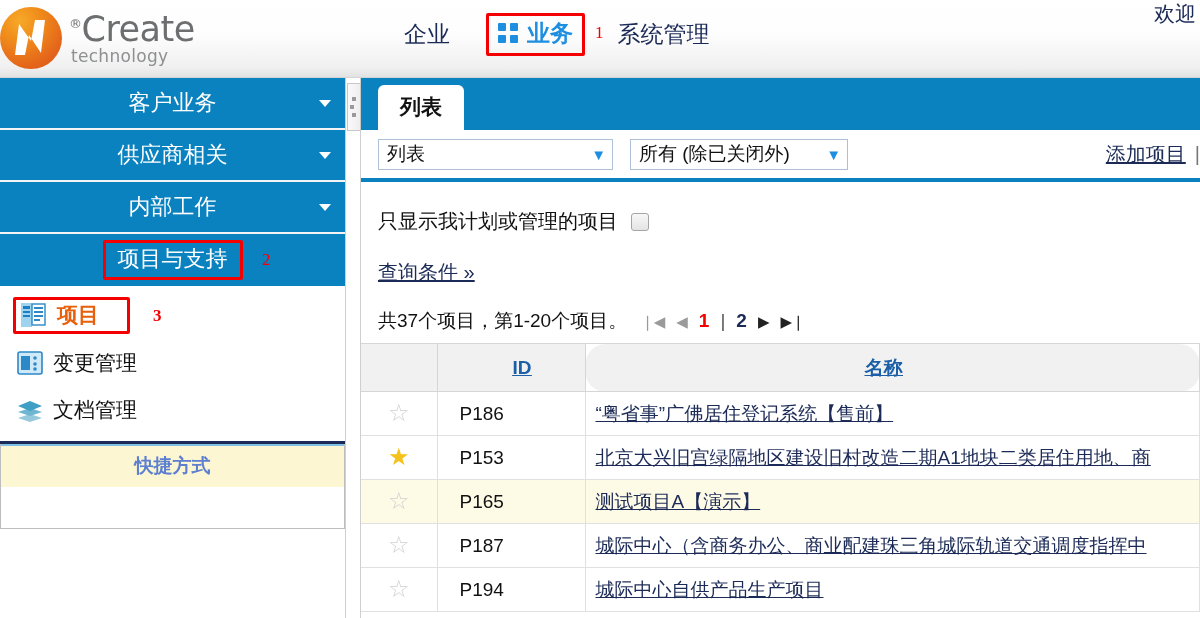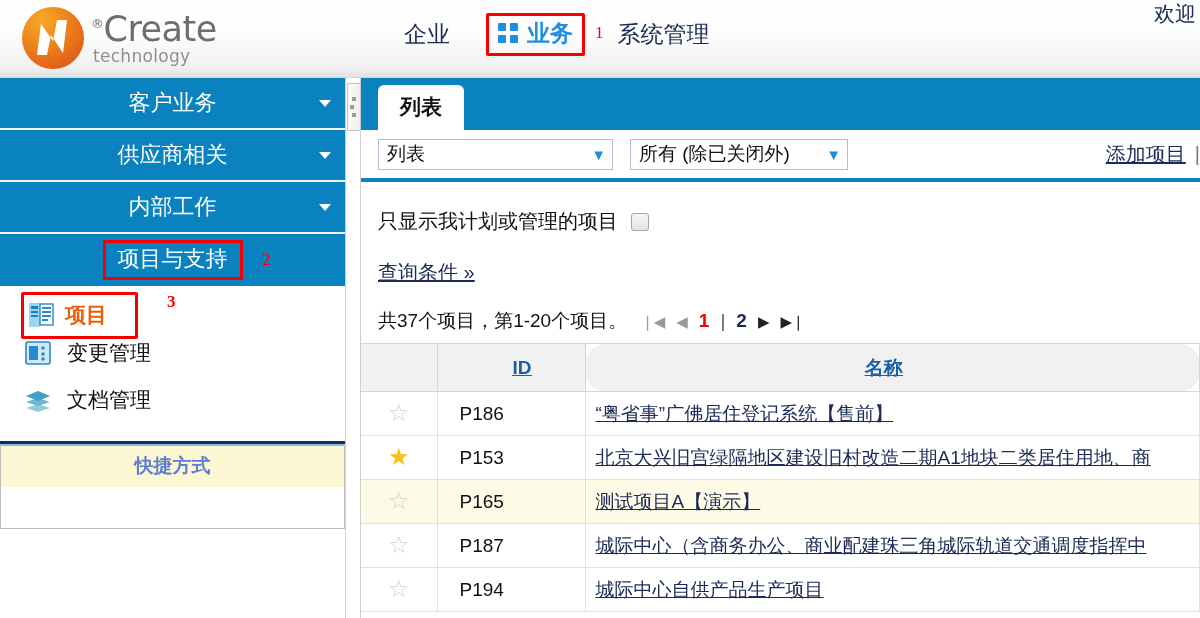--- a/index.html
+++ b/index.html
@@ -17,21 +17,20 @@
     background: linear-gradient(to bottom, #ffffff 0%, #fdfdfd 45%, #f0f0f0 88%, #e2e2e2 100%);
     border-bottom: 1px solid #d4d4d4;
     display: flex;
     align-items: flex-end;
   }
   .logo-wrap {
     width: 350px;
     height: 78px;
     display: flex;
     align-items: center;
-    padding-left: 22px;
     flex: 0 0 350px;
   }
   .logo-mark {
     position: relative;
     width: 62px; height: 62px;
     border-radius: 50%;
     background: radial-gradient(circle at 32% 22%, #f7a928 0%, #f08c1b 32%, #e4651a 72%, #d8511b 100%);
     flex: 0 0 62px;
     overflow: hidden;
   }
@@ -163,23 +162,24 @@
     font-family: "Liberation Serif", serif;
   }
 
   .side-links {
     background: #ffffff;
     padding: 6px 0 8px 0;
     border-bottom: 3px solid #1b2a56;
   }
   .side-link {
     display: flex;
+    align-items: center;
     height: 47px;
-    padding-left: 24px;
-    gap: 15px;
+    padding-left: 16px;
+    gap: 9px;
     cursor: pointer;
     font-size: 21px;
     color: #111111;
   }
   .side-link.cur { color: #e8600b; font-weight: bold; }
   .side-link .boxed {
     border: 3px solid #f40000;
     border-radius: 2px;
     padding: 1px 28px 2px 3px;
     margin-left: -3px;

